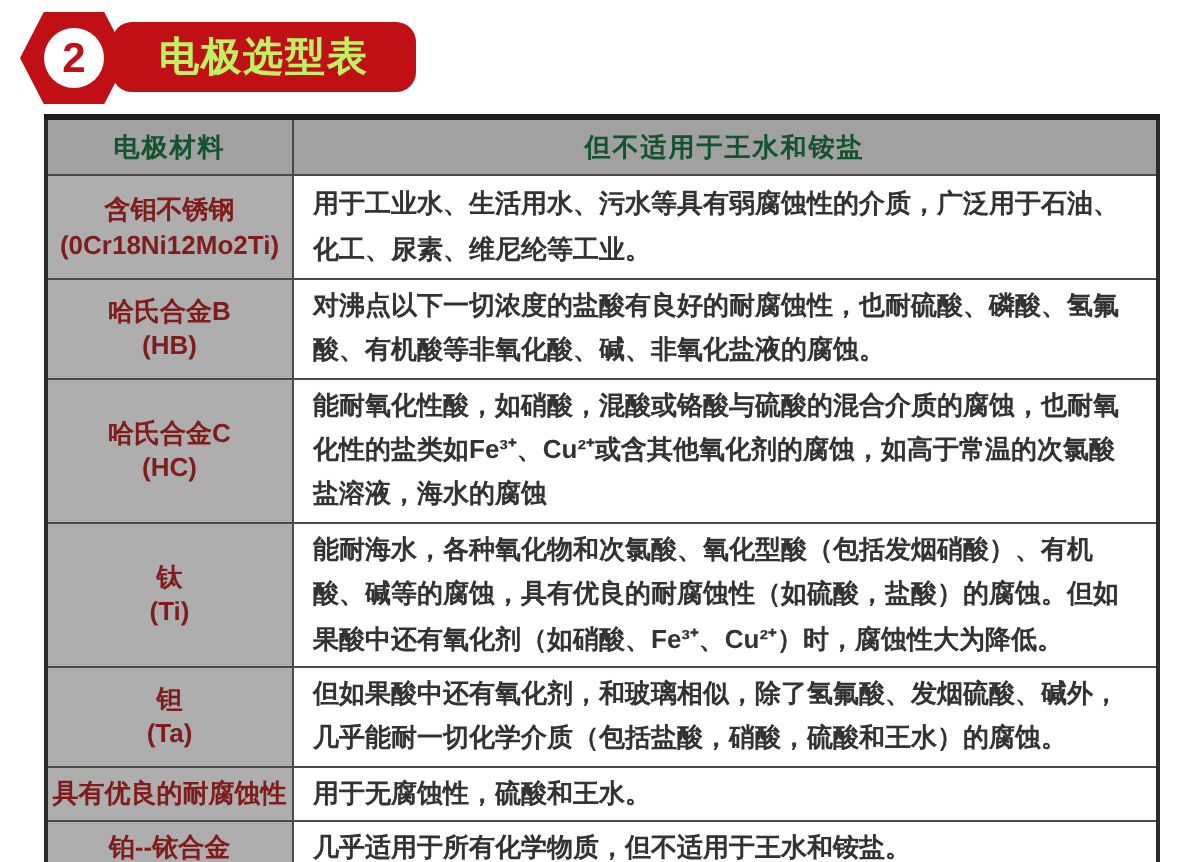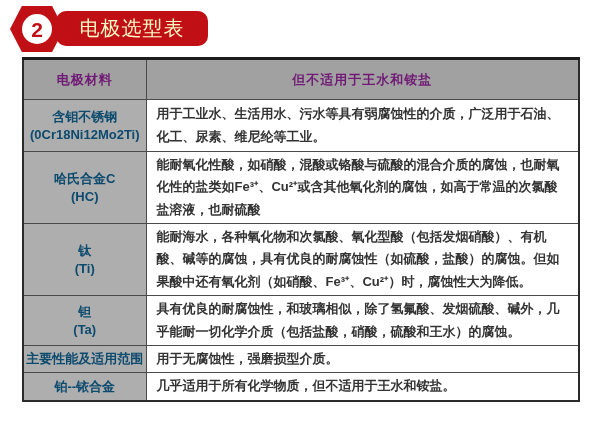--- a/index.html
+++ b/index.html
@@ -52,23 +52,23 @@
     left: 56px; top: 11px;
     width: 152px; height: 35px;
     background: #c01016;
     border-radius: 10px;
     display: flex;
     align-items: center;
     justify-content: center;
     z-index: 1;
   }
   .title-banner .title-text {
-    color: #fef9c3;
+    color: #bef264;
     font-size: 20px;
-    font-weight: normal;
+    font-weight: bold;
     letter-spacing: 1px;
   }
 
   
   .tbl-wrap {
     position: absolute;
     left: 22px; top: 57px;
     width: 556px;
   }
   table.spec {
@@ -82,30 +82,30 @@
   }
   table.spec {
     border: 2px solid #2b2b2b;
     border-top: 3px solid #1d1d1d;
   }
   col.c-mat  { width: 123px; }
   col.c-desc { width: 433px; }
 
   th.hdr {
     background: #a1a1a1;
-    color: #701a75;
+    color: #14532d;
     font-size: 13px;
     font-weight: bold;
-    height: 41px;
+    height: 29px;
     text-align: center;
     letter-spacing: 1px;
   }
   td.mat {
     background: #aeaeae;
-    color: #0c4a6e;
+    color: #7f1d1d;
     font-size: 13px;
     font-weight: bold;
     text-align: center;
     vertical-align: middle;
     line-height: 1.35;
     padding: 2px 2px;
   }
   td.mat .sub { display: block; }
   td.desc {
     background: #ffffff;
@@ -153,46 +153,53 @@
         </tr>
       </thead>
       <tbody>
         <tr class="r1">
           <td class="mat">
             <span class="name">含钼不锈钢</span>
             <span class="sub">(0Cr18Ni12Mo2Ti)</span>
           </td>
           <td class="desc">用于工业水、生活用水、污水等具有弱腐蚀性的介质，广泛用于石油、化工、尿素、维尼纶等工业。</td>
         </tr>
+        <tr class="r2">
+          <td class="mat">
+            <span class="name">哈氏合金B</span>
+            <span class="sub">(HB)</span>
+          </td>
+          <td class="desc">对沸点以下一切浓度的盐酸有良好的耐腐蚀性，也耐硫酸、磷酸、氢氟酸、有机酸等非氧化酸、碱、非氧化盐液的腐蚀。</td>
+        </tr>
         <tr class="r3">
           <td class="mat">
             <span class="name">哈氏合金C</span>
             <span class="sub">(HC)</span>
           </td>
-          <td class="desc">能耐氧化性酸，如硝酸，混酸或铬酸与硫酸的混合介质的腐蚀，也耐氧化性的盐类如Fe³⁺、Cu²⁺或含其他氧化剂的腐蚀，如高于常温的次氯酸盐溶液，也耐硫酸</td>
+          <td class="desc">能耐氧化性酸，如硝酸，混酸或铬酸与硫酸的混合介质的腐蚀，也耐氧化性的盐类如Fe³⁺、Cu²⁺或含其他氧化剂的腐蚀，如高于常温的次氯酸盐溶液，海水的腐蚀</td>
         </tr>
         <tr class="r4">
           <td class="mat">
             <span class="name">钛</span>
             <span class="sub">(Ti)</span>
           </td>
           <td class="desc">能耐海水，各种氧化物和次氯酸、氧化型酸（包括发烟硝酸）、有机酸、碱等的腐蚀，具有优良的耐腐蚀性（如硫酸，盐酸）的腐蚀。但如果酸中还有氧化剂（如硝酸、Fe³⁺、Cu²⁺）时，腐蚀性大为降低。</td>
         </tr>
         <tr class="r5">
           <td class="mat">
             <span class="name">钽</span>
             <span class="sub">(Ta)</span>
           </td>
-          <td class="desc">具有优良的耐腐蚀性，和玻璃相似，除了氢氟酸、发烟硫酸、碱外，几乎能耐一切化学介质（包括盐酸，硝酸，硫酸和王水）的腐蚀。</td>
+          <td class="desc">但如果酸中还有氧化剂，和玻璃相似，除了氢氟酸、发烟硫酸、碱外，几乎能耐一切化学介质（包括盐酸，硝酸，硫酸和王水）的腐蚀。</td>
         </tr>
         <tr class="r6">
           <td class="mat">
-            <span class="name">主要性能及适用范围</span>
-          </td>
-          <td class="desc">用于无腐蚀性，强磨损型介质。</td>
+            <span class="name">具有优良的耐腐蚀性</span>
+          </td>
+          <td class="desc">用于无腐蚀性，硫酸和王水。</td>
         </tr>
         <tr class="r7">
           <td class="mat">
             <span class="name">铂--铱合金</span>
           </td>
           <td class="desc">几乎适用于所有化学物质，但不适用于王水和铵盐。</td>
         </tr>
       </tbody>
     </table>
   </div>

